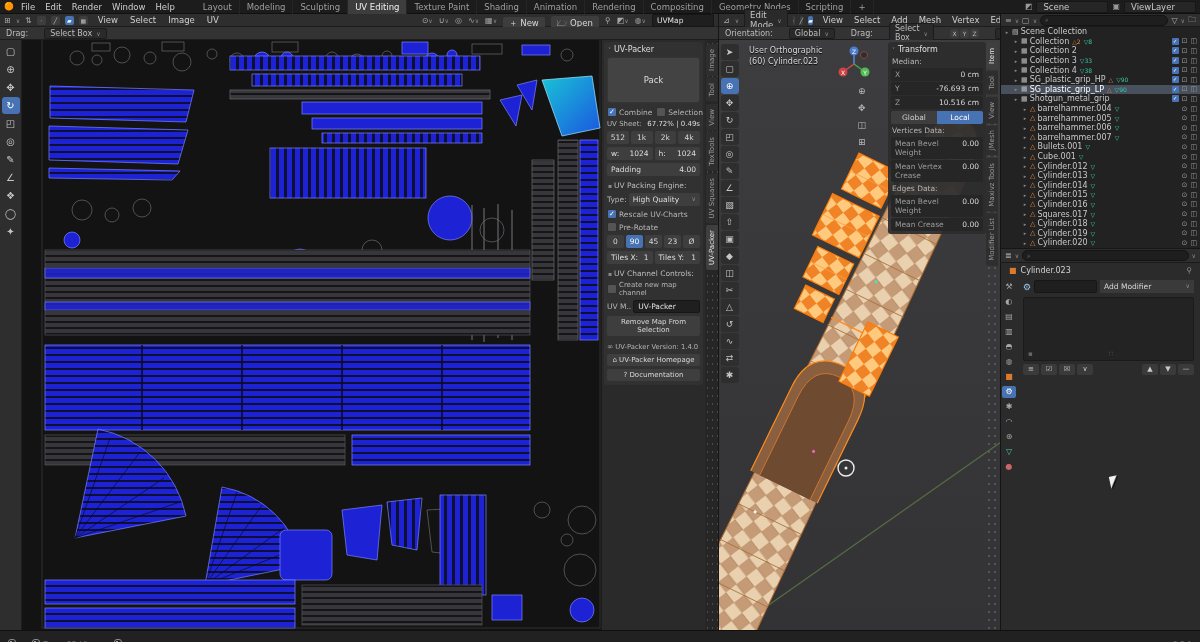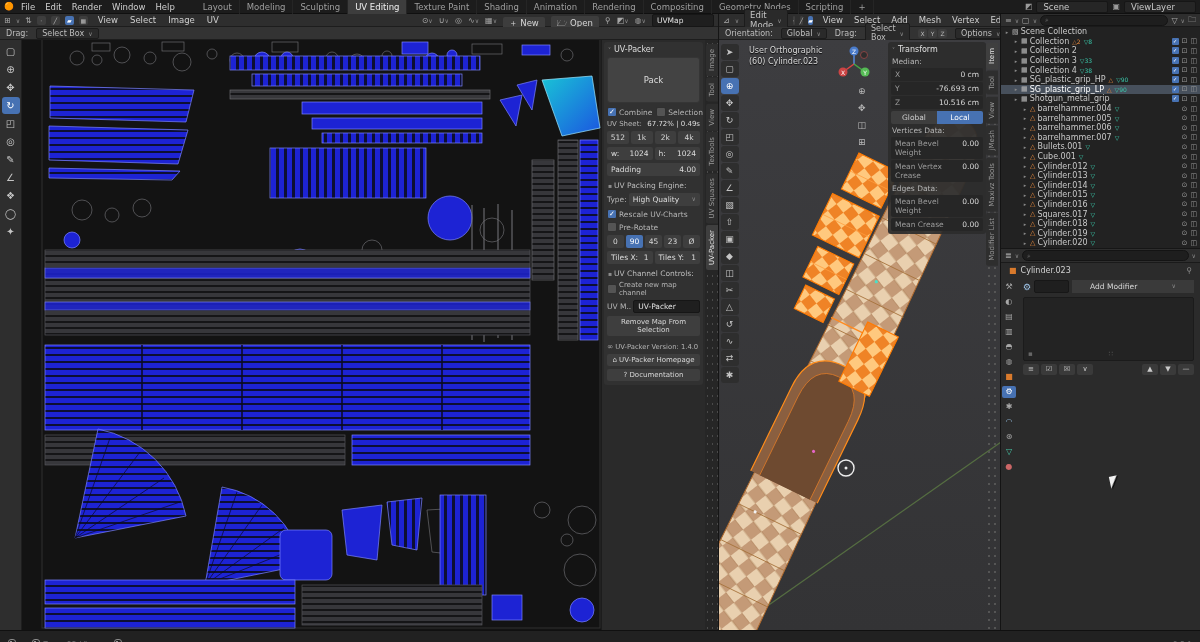--- a/index.html
+++ b/index.html
@@ -16,21 +16,21 @@
   .ws-tab{padding:7px 7px;font-size:8.5px;color:#9f9f9f;border-right:1px solid #252525;}
   .ws-tab.active{background:#3d3d3d;color:#f0f0f0;border-radius:3px 3px 0 0;}
   #topbar-right{margin-left:auto;display:flex;align-items:center;gap:4px;font-size:8.5px;color:#c8c8c8;}
   .tb-ico{color:#9a9a9a;font-size:8px;}
   .tb-field{background:#262626;border:1px solid #161616;border-radius:2px;padding:0 6px;min-width:58px;}
 
   
   .ed-hdr{position:absolute;left:0;top:0;right:0;height:13px;background:#2e2e2e;display:flex;
           align-items:center;gap:5px;padding:0 4px;font-size:8.5px;border-bottom:1px solid #1d1d1d;box-sizing:border-box;}
   .ed-tools{position:absolute;left:0;top:13px;right:0;height:13px;background:#333333;display:flex;
-          align-items:center;gap:8px;padding:0 6px;font-size:8px;border-bottom:1px solid #1d1d1d;box-sizing:border-box;color:#bdbdbd;}
+          align-items:center;gap:16px;padding:0 6px;font-size:8px;border-bottom:1px solid #1d1d1d;box-sizing:border-box;color:#bdbdbd;}
   .hdr-ico{color:#a8a8a8;font-size:8px;}
   .caret{font-size:6px;color:#8a8a8a;}
   .mode-sq{width:9px;height:9px;background:#3d3d3d;border-radius:2px;display:inline-block;text-align:center;
            font-size:6px;line-height:9px;color:#bbb;}
   .mode-sq.on{background:#4772b3;color:#fff;}
   .btnish{background:#3d3d3d;border-radius:2px;padding:1px 6px;color:#d6d6d6;margin-top:8px;}
   .dd{background:#2a2a2a;border:1px solid #1c1c1c;border-radius:2px;padding:0 5px;display:flex;gap:4px;align-items:center;}
 
   
   #uv-editor{left:0;top:14px;width:718px;height:616px;background:#262626;}
@@ -113,21 +113,21 @@
 
   #props{position:absolute;left:0;top:234px;right:0;bottom:0;background:#2b2b2b;border-top:1px solid #161616;}
   #props-hdr{height:13px;background:#2e2e2e;display:flex;align-items:center;gap:3px;padding:0 4px;border-bottom:1px solid #1a1a1a;}
   #props-crumb{height:15px;display:flex;align-items:center;gap:4px;padding:0 8px;color:#d2d2d2;font-size:8px;}
   #props-main{position:absolute;left:16px;top:28px;right:0;bottom:0;padding:3px 6px;box-sizing:border-box;}
   #prop-tabs{position:absolute;left:0;top:28px;width:16px;display:flex;flex-direction:column;gap:3px;align-items:center;padding-top:4px;}
   .p-tab{width:14px;height:12px;border-radius:2px;font-size:8px;line-height:12px;text-align:center;color:#a8a8a8;}
   .p-tab.active{background:#4772b3;color:#fff;}
   .addmod-row{display:flex;gap:3px;align-items:center;}
   .addmod-field{flex:1;background:#1f1f1f;border:1px solid #171717;border-radius:2px;height:11px;}
-  .addmod-btn{width:86px;background:#3a3a3a;border-radius:0;padding:2px 18px;display:flex;justify-content:space-between;
+  .addmod-btn{width:86px;background:#3a3a3a;border-radius:0;padding:2px 4px;display:flex;justify-content:space-between;
               color:#d8d8d8;font-size:7.5px;}
   .modlist-box{background:#232323;border:1px solid #1b1b1b;border-radius:2px;height:62px;margin-top:4px;position:relative;}
   .modlist-ctrl{display:flex;gap:2px;margin-top:3px;align-items:center;}
   .mc-btn{width:16px;height:11px;background:#3a3a3a;border-radius:2px;font-size:7px;line-height:11px;text-align:center;color:#c9c9c9;}
   .mc-spacer{flex:1;}
 
   
   #statusbar{left:0;top:630px;width:1200px;height:28px;background:#212121;border-top:1px solid #101010;
              display:flex;align-items:center;padding:0 8px;gap:14px;box-sizing:border-box;color:#9a9a9a;font-size:7.5px;}
   .mouse{width:6px;height:9px;border:1px solid #8a8a8a;border-radius:3px;display:inline-block;position:relative;}

